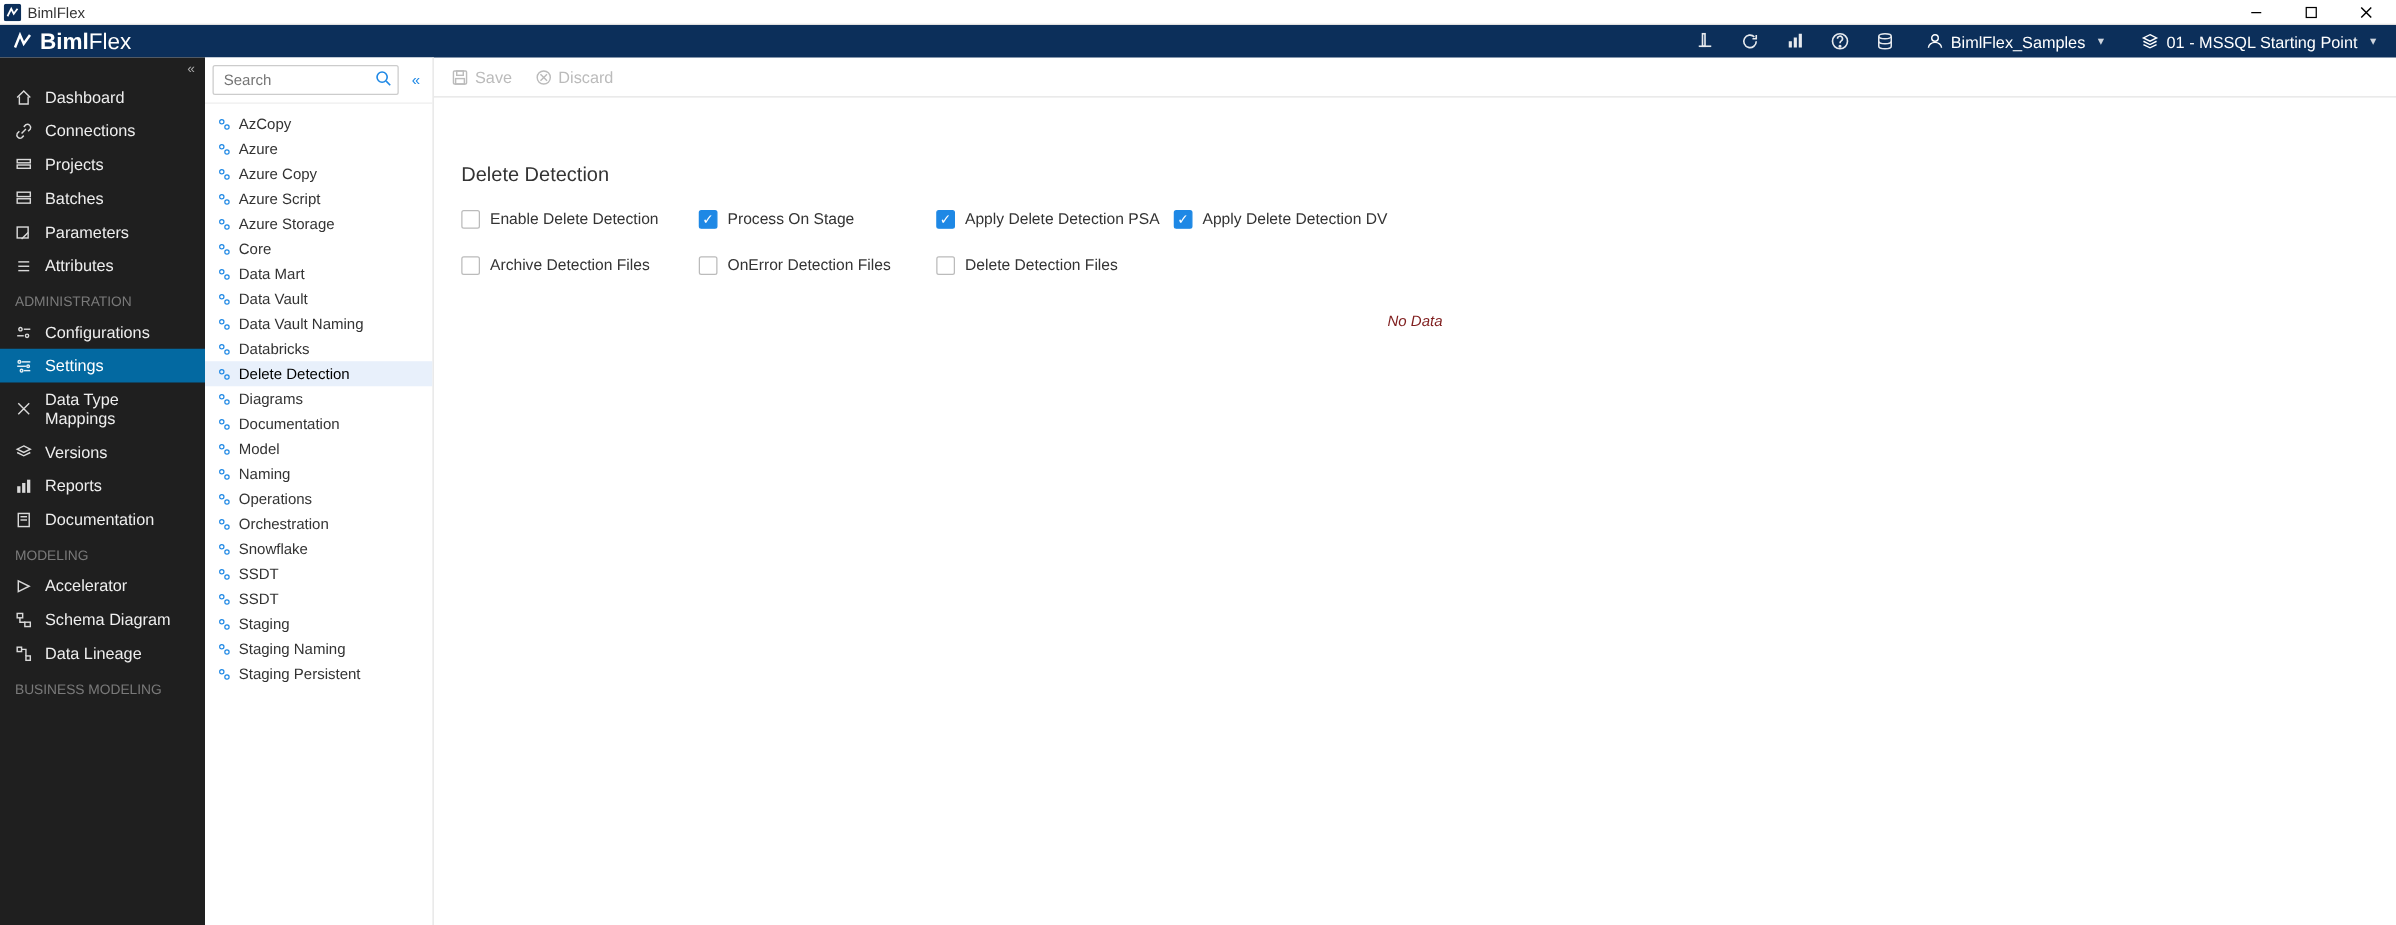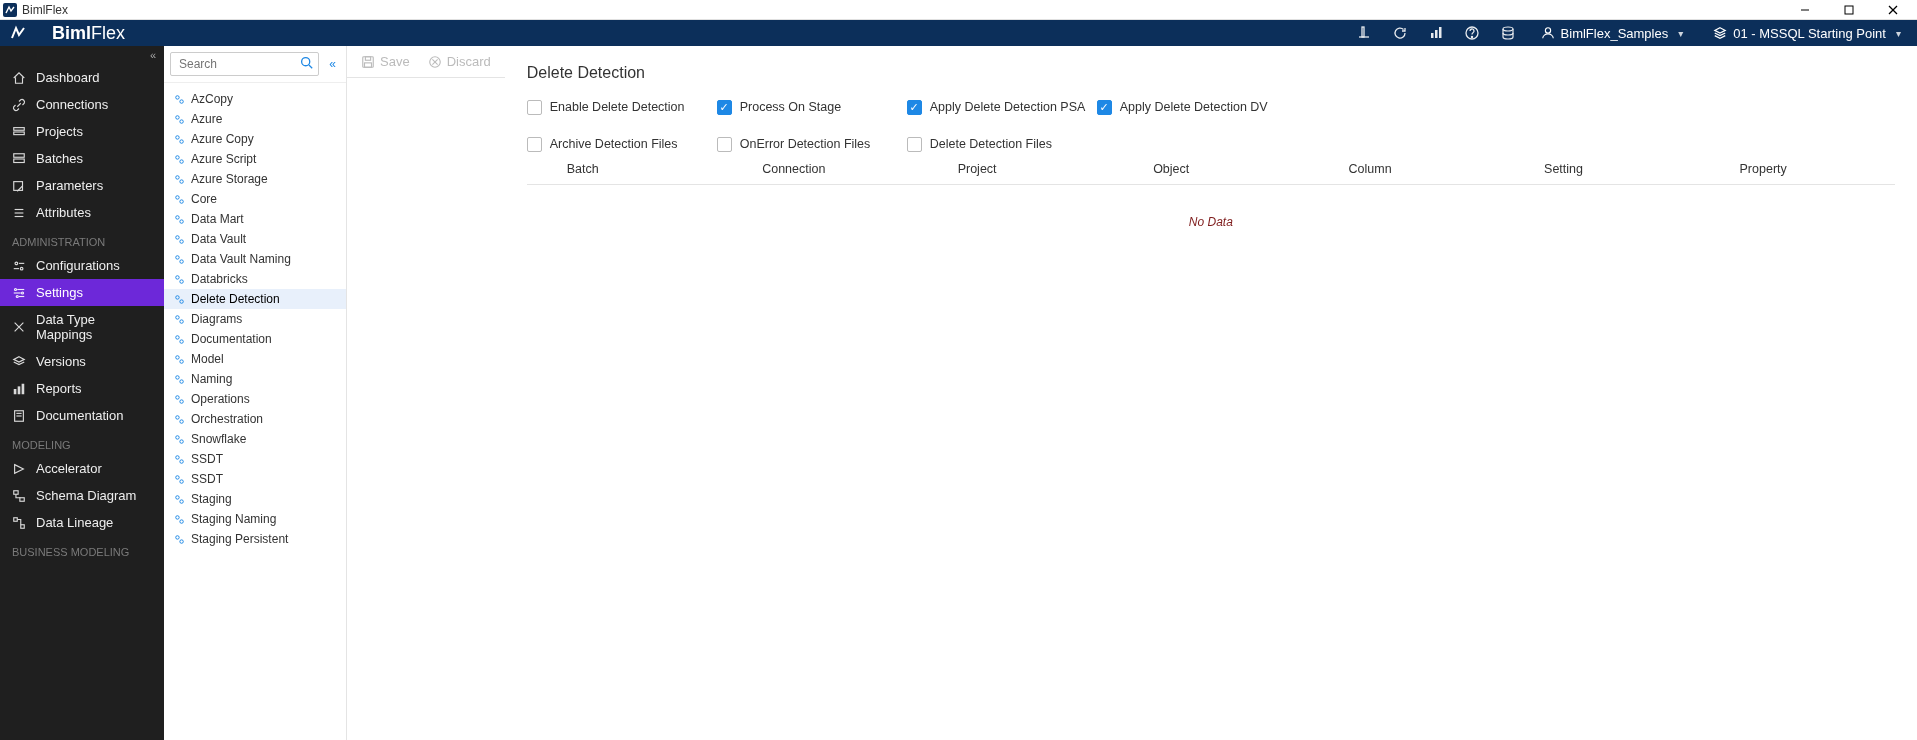--- a/index.html
+++ b/index.html
@@ -9,51 +9,51 @@
   
   .titlebar { height: 20px; background: #fff; display: flex; align-items: center; padding: 0 2px; border-bottom: 1px solid #e0e0e0; }
   .titlebar .tb-icon { width: 16px; height: 16px; margin-right: 4px; display: inline-flex; align-items: center; justify-content: center; }
   .titlebar .tb-title { font-size: 12px; }
   .titlebar .tb-controls { margin-left: auto; display: flex; gap: 0; }
   .titlebar .tb-btn { width: 44px; height: 20px; display: flex; align-items: center; justify-content: center; font-size: 11px; cursor: pointer; }
 
   
   .topnav { height: 26px; background: #0c2f5a; color: #fff; display: flex; align-items: center; padding: 0 10px; }
   .topnav .brand { font-size: 18px; font-weight: 400; display: flex; align-items: center; gap: 6px; }
-  .topnav .brand b { font-weight: 700; margin-left: 20px; }
+  .topnav .brand b { font-weight: 700; }
   .topnav .nav-right { margin-left: auto; display: flex; align-items: center; gap: 18px; }
   .topnav .nav-icon { width: 18px; height: 18px; display: inline-flex; align-items: center; justify-content: center; cursor: pointer; opacity:.9; }
   .topnav .nav-combo { display: flex; align-items: center; gap: 6px; cursor: pointer; font-size: 13px; padding: 0 6px; }
   .chev-down { font-size: 10px; margin-left: 4px; opacity: .8; }
 
   
   .main { flex: 1; display: flex; min-height: 0; }
 
   
   .sidebar { width: 164px; background: #1f1f1f; color: #ddd; display: flex; flex-direction: column; font-size: 13px; position: relative; }
   .sidebar .collapse-row { height: 18px; display: flex; align-items: center; justify-content: flex-end; padding-right: 8px; color: #aaa; font-size: 11px; cursor: pointer;}
   .sidebar .nav-item { display: flex; align-items: center; gap: 10px; padding: 6px 12px; cursor: pointer; color: #eee; }
-  .sidebar .nav-item.active { background: #6d28d9; color: #fff; }
+  .sidebar .nav-item.active { background: #0369a1; color: #fff; }
   .sidebar .nav-section { padding: 10px 12px 4px; font-size: 11px; color: #7a7a7a; text-transform: uppercase; }
   .sb-icon { width: 14px; height: 14px; display: inline-flex; align-items: center; justify-content: center; opacity:.9; font-size:12px; }
 
   
   .settings-panel { width: 183px; border-right: 1px solid #e4e4e4; display: flex; flex-direction: column; background: #fff; }
   .settings-search-row { display: flex; align-items:center; padding: 6px 6px; gap:6px; border-bottom:1px solid #eee;}
   .settings-search { flex:1; position: relative; }
   .settings-search input { width: 100%; padding: 4px 26px 4px 8px; border: 1px solid #ccc; border-radius: 2px; font-size: 12px; }
   .settings-search .s-icon { position: absolute; right: 6px; top: 4px; color: #1e88e5; font-size: 13px; }
   .settings-collapse { color:#1e88e5; font-size:12px; cursor:pointer; padding:0 4px;}
   .settings-list { flex:1; overflow-y:auto; padding: 6px 0; }
   .settings-item { display:flex; align-items:center; gap:6px; padding: 3px 10px; cursor:pointer; font-size:12px; color:#333;}
   .settings-item.active { background:#e8f0fb; color:#000; }
   .si-icon { color:#1e88e5; font-size:11px; }
 
   
-  .content { flex:1; display:flex; flex-direction:row; min-width:0; }
+  .content { flex:1; display:flex; flex-direction:column; min-width:0;gap:36px; }
   .toolbar { height:32px; border-bottom:1px solid #e4e4e4; display:flex; align-items:center; gap:18px; padding:0 14px; color:#888; font-size:13px;}
   .toolbar .tb-act { display:flex; align-items:center; gap:5px; cursor:pointer; }
   .toolbar .tb-act.disabled { color:#bbb; cursor:default;}
   .content-body { flex:1; overflow:auto; padding: 18px 22px; }
   .page-title { font-size:16px; color:#333; margin-bottom:18px; }
   .check-grid { display:flex; flex-wrap:wrap; gap: 38px 0; max-width:1150px;}
   .check-col { width: 190px; display:flex; align-items:flex-start; gap:8px; font-size:12.5px; color:#333;}
   .chk { width:15px; height:15px; border:1px solid #bbb; border-radius:2px; display:inline-flex; align-items:center; justify-content:center; background:#fff; flex-shrink:0;}
   .chk.checked { background:#1e88e5; border-color:#1e88e5; color:#fff; font-size:11px; }
 
@@ -592,25 +592,16 @@
           <div class="check-col">
             <span class="chk"></span>
             <span>OnError Detection Files</span>
           </div>
           <div class="check-col">
             <span class="chk"></span>
             <span>Delete Detection Files</span>
           </div>
         </div>
 
-      <div class="grid-head" id="grid-head">
-          <div class="gh">Batch</div>
-          <div class="gh">Connection</div>
-          <div class="gh">Project</div>
-          <div class="gh">Object</div>
-          <div class="gh">Column</div>
-          <div class="gh">Setting</div>
-          <div class="gh">Property</div>
-        </div>
       <div class="no-data">No Data</div>
     </div>
   </div>
 </div>
 
 </body></html>

